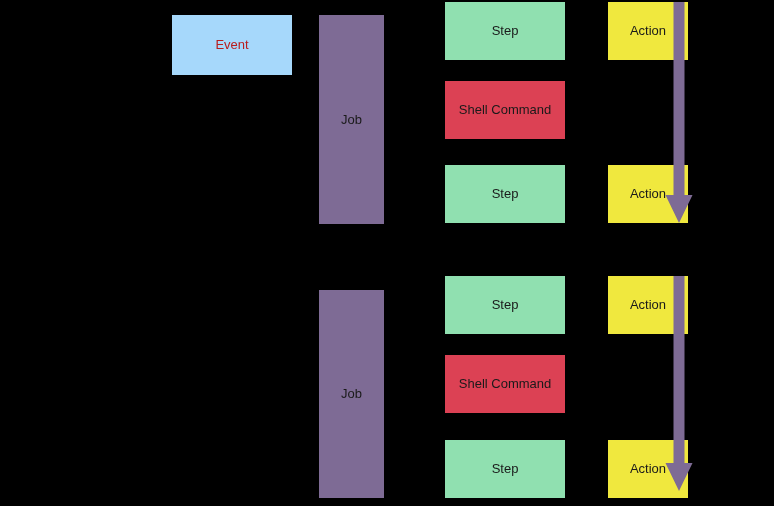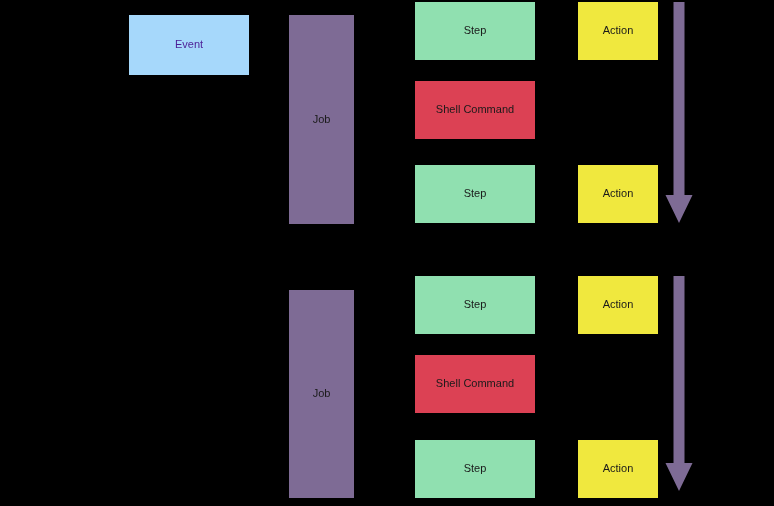--- a/index.html
+++ b/index.html
@@ -18,43 +18,44 @@
     background: #000000;
     overflow: hidden;
   }
   .node {
     position: absolute;
     box-sizing: border-box;
     display: flex;
     align-items: center;
     justify-content: center;
     color: #1a1a1a;
-    font-size: 11px;
+    font-size: 13px;
     font-family: "Liberation Sans", sans-serif;
     line-height: 1.2;
     text-align: center;
     white-space: nowrap;
     user-select: none;
+    margin-left: 30px;
   }
   .node-label {
     pointer-events: none;
   }
   .arrow {
     position: absolute;
     pointer-events: none;
   }
   .arrow svg {
     display: block;
   }
 </style>
 </head>
 <body>
 
 <div id="canvas" style="background: rgb(0, 0, 0); width: 774px; height: 506px;">
-    <div class="node" style="left: 129px; top: 15px; width: 120px; height: 60px; background: rgb(166, 216, 251); color: #4c1d95;">
+    <div class="node" style="left: 142px; top: 15px; width: 120px; height: 60px; background: rgb(166, 216, 251); color: #b91c1c;">
       <span class="node-label">Event</span>
     </div>
     <div class="node" style="left: 289px; top: 15px; width: 65px; height: 209px; background: rgb(126, 107, 149); color: rgb(26, 26, 26);">
       <span class="node-label">Job</span>
     </div>
     <div class="node" style="left: 415px; top: 2px; width: 120px; height: 58px; background: rgb(144, 224, 176); color: rgb(26, 26, 26);">
       <span class="node-label">Step</span>
     </div>
     <div class="node" style="left: 415px; top: 81px; width: 120px; height: 58px; background: rgb(220, 65, 84); color: rgb(26, 26, 26);">
       <span class="node-label">Shell Command</span>

